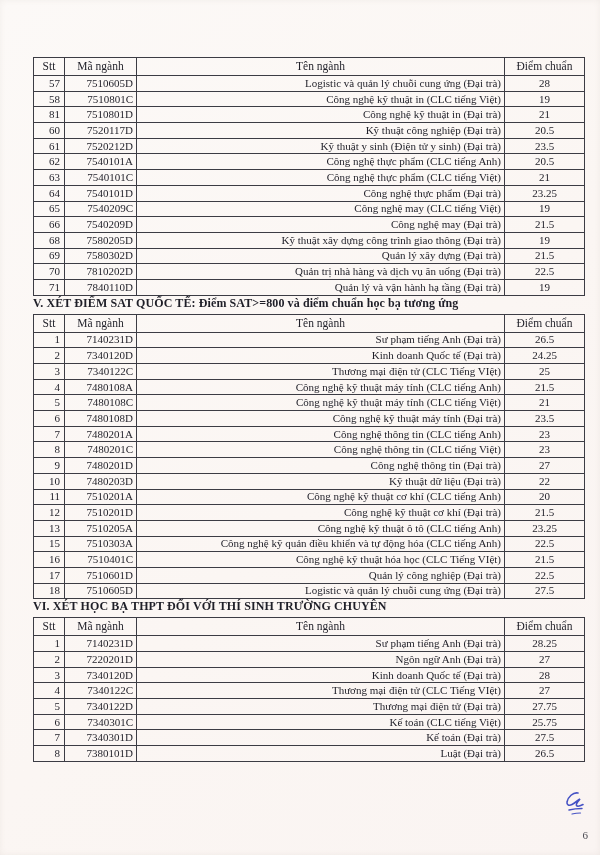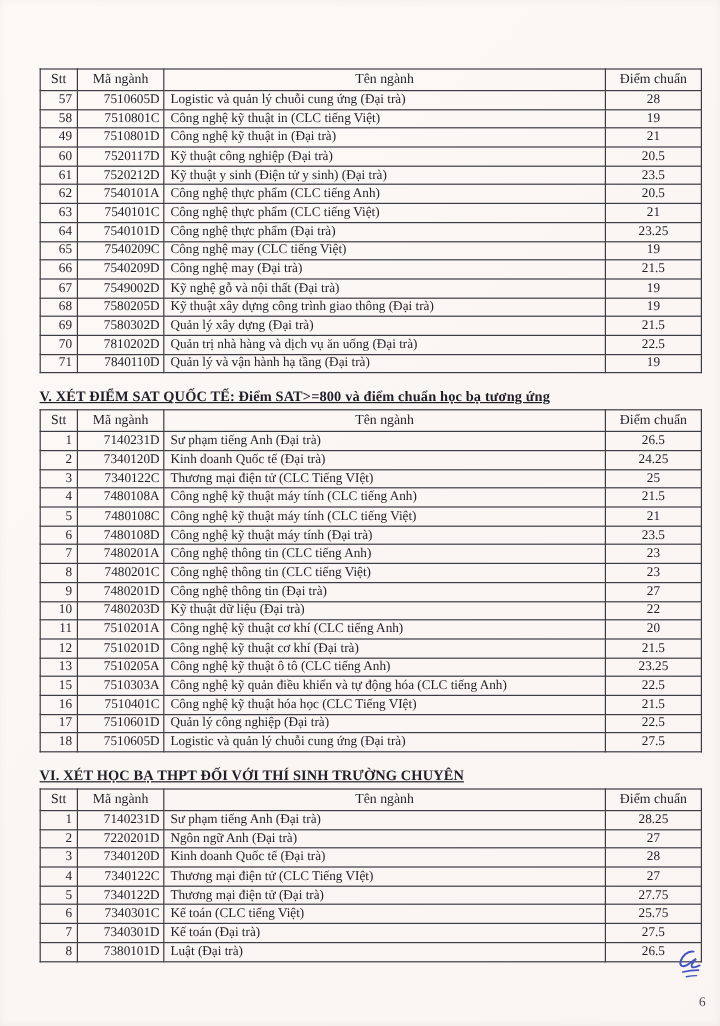--- a/index.html
+++ b/index.html
@@ -42,27 +42,26 @@
   }
   .score-table th {
     font-weight: normal;
     height: 17px;
     text-align: center;
     font-size: 11.5px;
   }
   .score-table td { height: 14.7px; }
   td.c-stt   { text-align: right;  padding-right: 4px; }
   td.c-code  { text-align: right; }
-  td.c-name  { text-align: left;   padding-left: 5px; }
+  td.c-name  { text-align: right;   padding-left: 5px; }
   td.c-score { text-align: center; }
   h2.section-title {
     font-size: 12px;
     font-weight: bold;
-    text-decoration: underline;
-    margin: 12px 0 3px 0;
+    margin: 0 0 3px 0;
     letter-spacing: 0.1px;
     white-space: nowrap;
   }
   .signature {
     position: absolute;
     right: 12px;
     top: 790px;
     width: 34px;
     height: 38px;
   }
@@ -102,21 +101,21 @@
             <td class="c-name">Logistic và quản lý chuỗi cung ứng (Đại trà)</td>
             <td class="c-score">28</td>
           </tr>
           <tr>
             <td class="c-stt">58</td>
             <td class="c-code">7510801C</td>
             <td class="c-name">Công nghệ kỹ thuật in (CLC tiếng Việt)</td>
             <td class="c-score">19</td>
           </tr>
           <tr>
-            <td class="c-stt">49</td>
+            <td class="c-stt">81</td>
             <td class="c-code">7510801D</td>
             <td class="c-name">Công nghệ kỹ thuật in (Đại trà)</td>
             <td class="c-score">21</td>
           </tr>
           <tr>
             <td class="c-stt">60</td>
             <td class="c-code">7520117D</td>
             <td class="c-name">Kỹ thuật công nghiệp (Đại trà)</td>
             <td class="c-score">20.5</td>
           </tr>
@@ -148,26 +147,20 @@
             <td class="c-stt">65</td>
             <td class="c-code">7540209C</td>
             <td class="c-name">Công nghệ may (CLC tiếng Việt)</td>
             <td class="c-score">19</td>
           </tr>
           <tr>
             <td class="c-stt">66</td>
             <td class="c-code">7540209D</td>
             <td class="c-name">Công nghệ may (Đại trà)</td>
             <td class="c-score">21.5</td>
-          </tr>
-          <tr>
-            <td class="c-stt">67</td>
-            <td class="c-code">7549002D</td>
-            <td class="c-name">Kỹ nghệ gỗ và nội thất (Đại trà)</td>
-            <td class="c-score">19</td>
           </tr>
           <tr>
             <td class="c-stt">68</td>
             <td class="c-code">7580205D</td>
             <td class="c-name">Kỹ thuật xây dựng công trình giao thông (Đại trà)</td>
             <td class="c-score">19</td>
           </tr>
           <tr>
             <td class="c-stt">69</td>
             <td class="c-code">7580302D</td>

